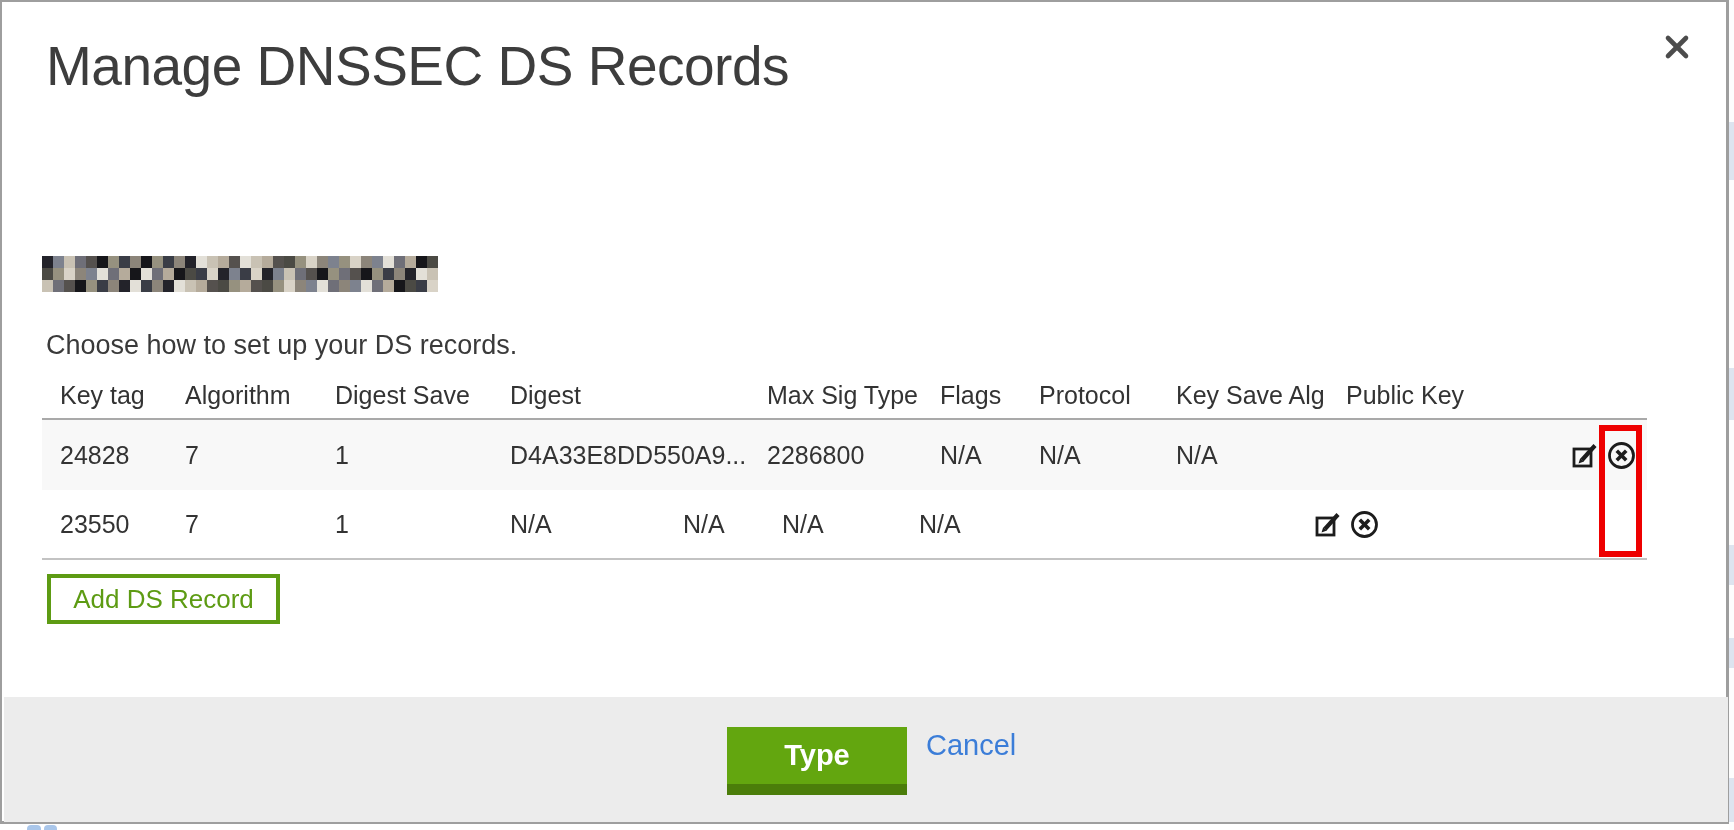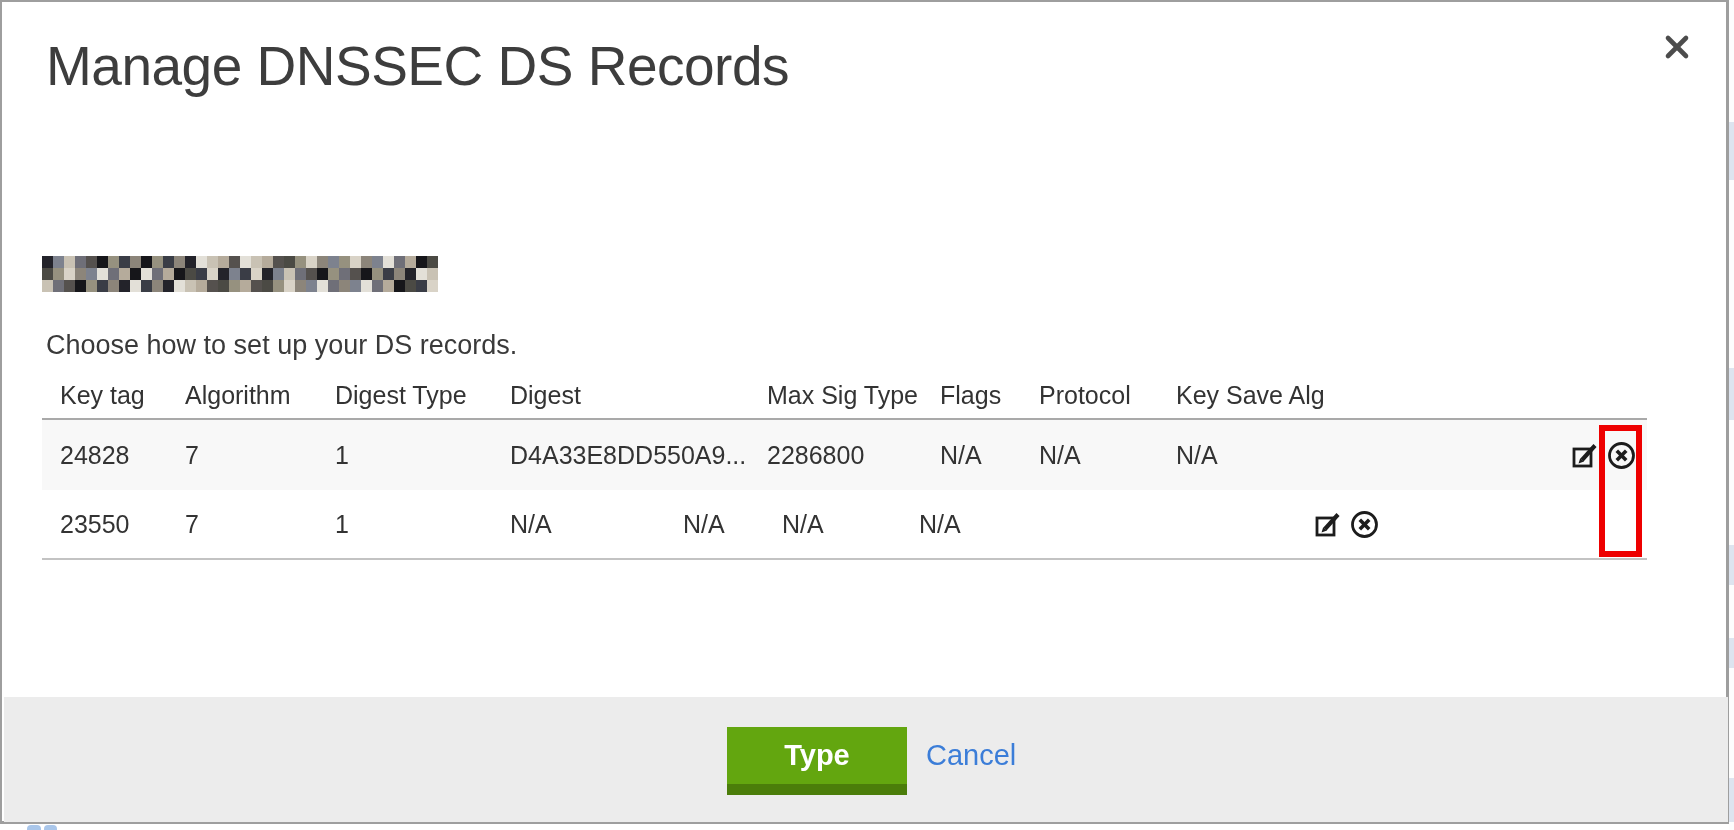--- a/index.html
+++ b/index.html
@@ -51,21 +51,21 @@
              border:4px solid #5d9b13; color:#5d9b13; font-size:26px; display:flex;
              align-items:center; justify-content:center; cursor:pointer;
              font-family:"Liberation Sans","DejaVu Sans",sans-serif; }
 
   
   .footer { position:absolute; left:2px; top:695px; width:1724px; height:125px; background:#ececec; }
   .save-btn { position:absolute; left:723px; top:30px; width:180px; height:68px;
               background:#63a60f; border:none; border-bottom:11px solid #4b7d0a; color:#ffffff;
               font-size:29px; font-weight:600; cursor:pointer;
               font-family:"Liberation Sans","DejaVu Sans",sans-serif; }
-  .cancel-link { position:absolute; left:922px; top:30px; height:57px; display:flex; align-items:center;
+  .cancel-link { position:absolute; left:922px; top:20px; height:57px; display:flex; align-items:center;
                  font-size:29px; color:#3b7dd8; cursor:pointer; text-decoration:none; }
 </style>
 </head>
 <body>
 
 <div id="stage">
 
   <div class="modal-frame">
 
     <div class="modal-title">Manage DNSSEC DS Records</div>
@@ -189,26 +189,27 @@
         <div class="px" style="background: rgb(58, 61, 70);"></div>
         <div class="px" style="background: rgb(217, 211, 199);"></div>
       </div>
 
     <div class="instruction">Choose how to set up your DS records.</div>
 
     <div class="ds-table">
       <div class="t-row t-head">
         <div class="cell c1">Key tag</div>
         <div class="cell c2">Algorithm</div>
-        <div class="cell c3">Digest Type</div>
+        <div class="cell c3">Digest Save</div>
         <div class="cell c4">Digest</div>
         <div class="cell c5">Max Sig Type</div>
         <div class="cell c6">Flags</div>
         <div class="cell c7">Protocol</div>
         <div class="cell c8">Key Save Alg</div>
+        <div class="cell c9">Public Key</div>
         <div class="cell c10"></div>
       </div>
 
       <div class="t-row t-body-row odd">
         <div class="cell c1">24828</div>
         <div class="cell c2">7</div>
         <div class="cell c3">1</div>
         <div class="cell c4">D4A33E8DD550A9...</div>
         <div class="cell c5">2286800</div>
         <div class="cell c6">N/A</div>
@@ -256,20 +257,21 @@
               <line x1="10.8" y1="10.8" x2="20.2" y2="20.2" stroke="#1c1c1c" stroke-width="3.6"></line>
               <line x1="20.2" y1="10.8" x2="10.8" y2="20.2" stroke="#1c1c1c" stroke-width="3.6"></line>
             </svg>
           </span>
         </div>
       </div>
     </div>
 
     <div class="highlight-box"></div>
 
+    <button class="add-btn">Add DS Record</button>
 
     <div class="footer">
       <button class="save-btn">Type</button>
       <a class="cancel-link">Cancel</a>
     </div>
 
   </div>
 
   <div class="page-sliver-right">
     <div class="sliver-block" style="top:122px;height:58px;"></div>

